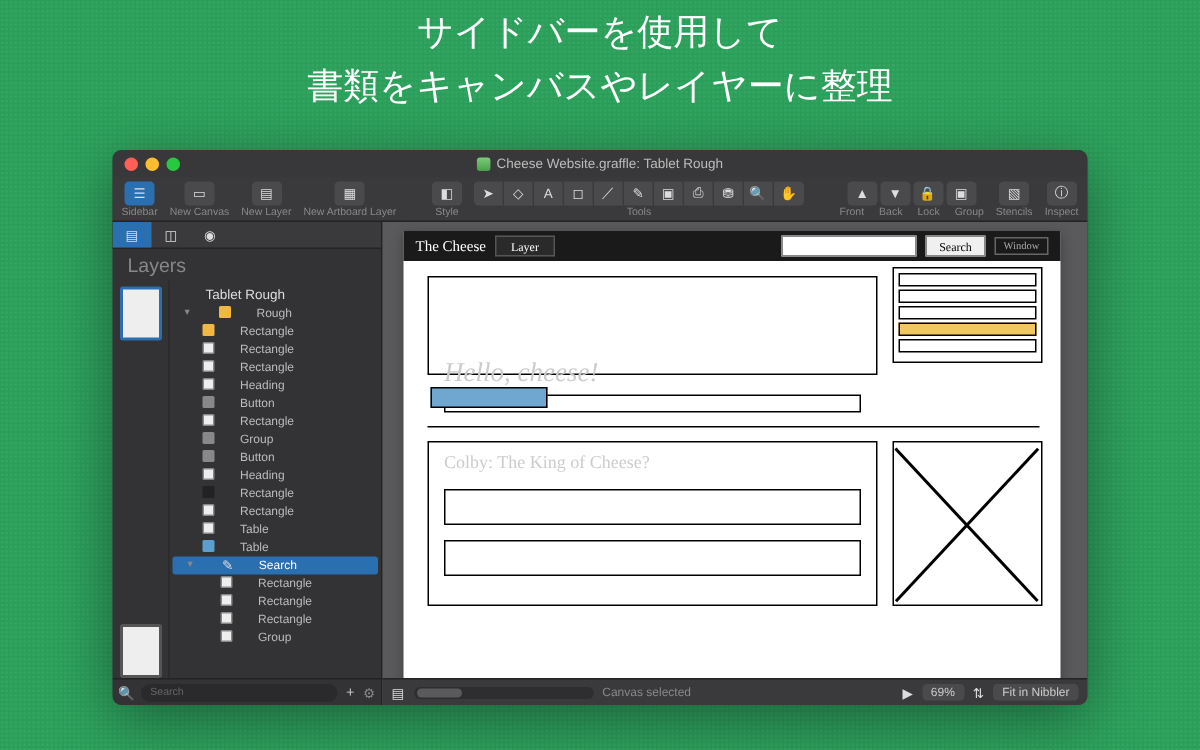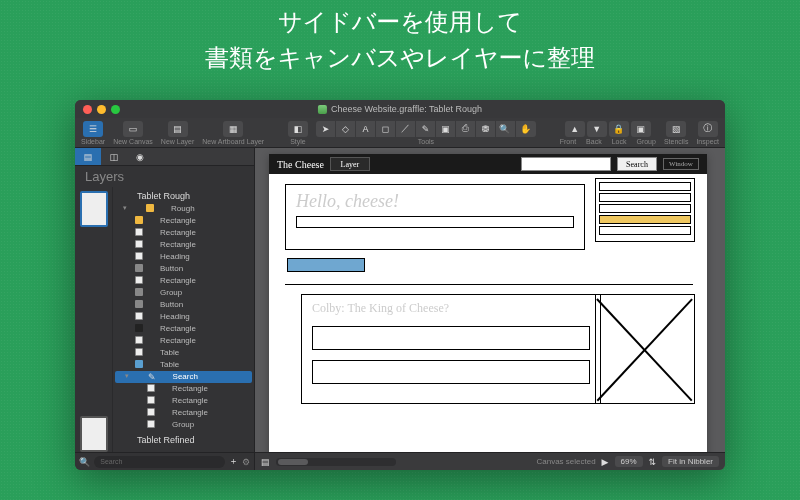--- a/index.html
+++ b/index.html
@@ -205,21 +205,21 @@
     position: absolute;
     border: 1.5px solid #000;
   }
   .p-hello {
     left: 16px; top: 30px; width: 300px; height: 66px;
     padding: 6px 10px;
   }
   .p-hello h1 {
     font-family: "Comic Sans MS", cursive;
     font-style: italic;
-    font-size: 18px; font-weight: 400;
+    font-size: 18px; font-weight: 400; margin-top: 47px;
   }
   .p-hello-line {
     margin-top: 4px; height: 12px;
     border: 1.5px solid #000;
   }
   .p-blue-rect {
     position: absolute;
     left: 18px; top: 104px; width: 78px; height: 14px;
     background: #6fa7d0; border: 1.5px solid #000;
   }
@@ -230,21 +230,21 @@
   .p-side-row {
     height: 9px; border: 1px solid #000; margin-bottom: 2px;
   }
   .p-side-row.yellow { background: #f0c860; }
   .p-divider {
     position: absolute;
     left: 16px; top: 130px; width: 408px;
     border-top: 1.5px solid #000;
   }
   .p-colby {
-    left: 32px; top: 140px; width: 300px; height: 110px;
+    left: 16px; top: 140px; width: 300px; height: 110px;
     padding: 6px 10px;
   }
   .p-colby h2 {
     font-family: "Comic Sans MS", cursive;
     font-size: 12px; font-weight: 400;
   }
   .p-colby-box {
     margin-top: 10px; height: 24px;
     border: 1.5px solid #000;
   }
@@ -269,21 +269,21 @@
   .cf-scrollbar {
     flex: 0 0 120px; height: 8px;
     background: #2e2e30; border-radius: 4px;
     position: relative;
   }
   .cf-scrollbar::after {
     content: ""; position: absolute;
     left: 2px; top: 1px; width: 30px; height: 6px;
     background: #5a5a5c; border-radius: 3px;
   }
-  .cf-center { flex: 1; text-align: right; }
+  .cf-center { flex: 1; text-align: left; }
   .cf-pill {
     background: #4a4a4c; border-radius: 3px;
     padding: 1px 6px; color: #ccc;
   }
 </style>
 </head>
 <body>
 
 <div class="promo">
   <div>サイドバーを使用して</div>
@@ -533,21 +533,20 @@
               <div class="tree-item l3">
                 <span class="lyr-icon white"></span>
                 <span>Rectangle</span>
               </div>
               <div class="tree-item l3">
                 <span class="lyr-icon white"></span>
                 <span>Group</span>
               </div>
             </div>
 
-          <div class="tree-title" style="margin-top:2px">Tablet Refined</div>
         </div>
       </div>
 
       <div class="sb-footer">
         <span class="glyph">🔍</span>
         <div class="sb-search">Search</div>
         <span class="glyph">＋</span>
         <span class="sb-gear">⚙</span>
       </div>
     </div>

